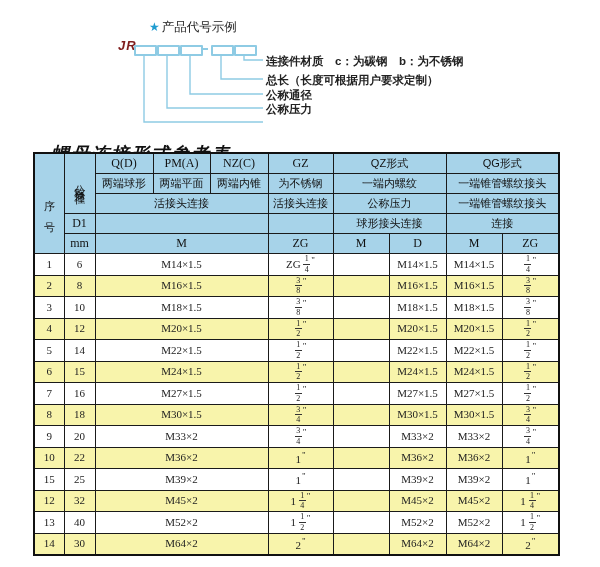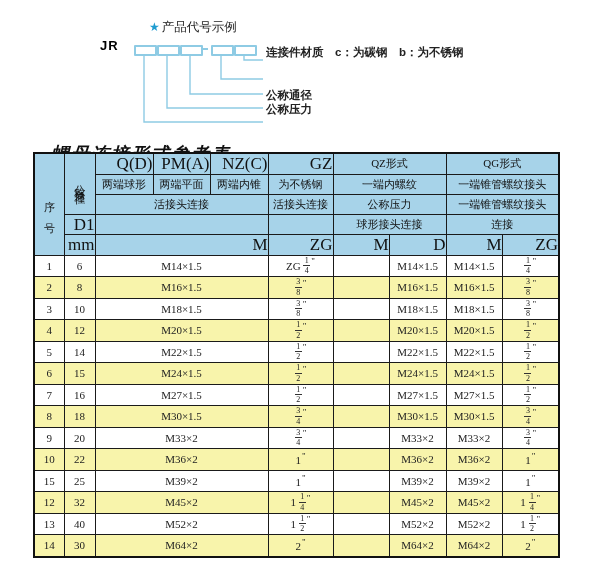--- a/index.html
+++ b/index.html
@@ -5,37 +5,37 @@
   html,body{margin:0;padding:0;}
   body{
     width:600px;height:567px;overflow:hidden;background:#ffffff;
     font-family:"Liberation Sans",sans-serif;color:#222;
     position:relative;
   }
   
   .diagram{position:absolute;left:0;top:0;width:600px;height:128px;}
   .diagram-title{position:absolute;left:130px;top:19px;font-size:12.5px;font-weight:normal;color:#222;margin-left:19px;}
   .diagram-title .star{color:var(--star,#1f9cd0);margin-right:2px;font-size:12px;}
-  .jr{position:absolute;left:100px;top:38px;font-size:13px;font-weight:bold;color:#000000;
-      font-family:"Liberation Sans",sans-serif;letter-spacing:1px;}
+  .jr{position:absolute;left:118px;top:38px;font-size:13px;font-weight:bold;color:#7f1d1d;
+      font-family:"Liberation Sans",sans-serif;letter-spacing:1px;font-style:italic;}
   .code-box{position:absolute;top:45px;width:19px;height:7px;border:2px solid var(--line,#8ecbe4);border-radius:1px;}
   .code-dash{position:absolute;top:48px;left:201px;width:7px;height:2px;background:var(--line,#8ecbe4);}
   .connectors{position:absolute;left:0;top:0;width:600px;height:128px;}
   .dlabel{position:absolute;left:266px;font-size:11.5px;font-weight:600;color:#222;white-space:nowrap;}
   
   .table-title{position:absolute;left:35px;top:126px;margin:16px;font-size:18px;font-weight:bold;
     font-style:italic;font-family:"Liberation Serif",serif;color:#111;letter-spacing:2px;}
   
   table.ref{position:absolute;left:33px;top:152px;border-collapse:collapse;table-layout:fixed;
     width:525px;font-size:10.5px;}
   table.ref td,table.ref th{border:1px solid #1a1a1a;text-align:center;vertical-align:middle;
     padding:0;line-height:1.15;font-weight:normal;overflow:hidden;}
   table.ref{border:2px solid #111;}
-  thead th{background:var(--hdr,#a7d3e9);height:19px;font-size:11px;color:#111;font-family:Liberation Serif, serif;}
-  thead th.lat{font-family:"Liberation Serif",serif;font-size:17px;text-align:right;}
+  thead th{background:var(--hdr,#a7d3e9);height:19px;font-size:11px;color:#111;}
+  thead th.lat{font-family:"Liberation Serif",serif;font-size:12px;}
   tbody td{height:20.5px;background:#fff;font-family:"Liberation Serif",serif;font-size:11px;}
   tbody tr.alt td{background:var(--alt,#f8f4ab);}
   .vtext{writing-mode:vertical-lr;text-orientation:upright;letter-spacing:3px;margin:0 auto;}
   .vwide{writing-mode:vertical-lr;text-orientation:upright;letter-spacing:22px;margin:0 auto;padding-top:22px;}
   .frac{display:inline-block;text-align:center;line-height:1;font-size:8px;vertical-align:-4px;
     font-family:"Liberation Serif",serif;}
   .frac b{display:block;font-weight:normal;border-bottom:1px solid #333;padding:0 1.5px 0.5px;}
   .frac i{display:block;font-style:normal;padding-top:1px;}
   .inch{font-size:9px;vertical-align:super;line-height:1;margin-left:1px;}
 </style>
@@ -58,21 +58,22 @@
   <svg class="connectors" viewBox="0 0 600 128">
     <g fill="none" stroke="#8ecbe4" stroke-width="1.4">
       <polyline points="244,54 244,60 263,60"></polyline>
       <polyline points="221,54 221,79 263,79"></polyline>
       <polyline points="190,54 190,94 263,94"></polyline>
       <polyline points="167,54 167,108 263,108"></polyline>
       <polyline points="144,54 144,122 263,122"></polyline>
     </g>
   </svg>
 
-  <div class="dlabel" style="top:45px">连接件材质　c：为碳钢　b：为不锈钢</div>
+  <div class="dlabel" style="top:54px">连接件材质　c：为碳钢　b：为不锈钢</div>
+  <div class="dlabel" style="top:73px">总长（长度可根据用户要求定制）</div>
   <div class="dlabel" style="top:88px">公称通径</div>
   <div class="dlabel" style="top:102px">公称压力</div>
 </div>
 
 <h2 class="table-title">螺母连接形式参考表</h2>
 
 <table class="ref">
   <colgroup>
     <col style="width:30px">
       <col style="width:31px">

